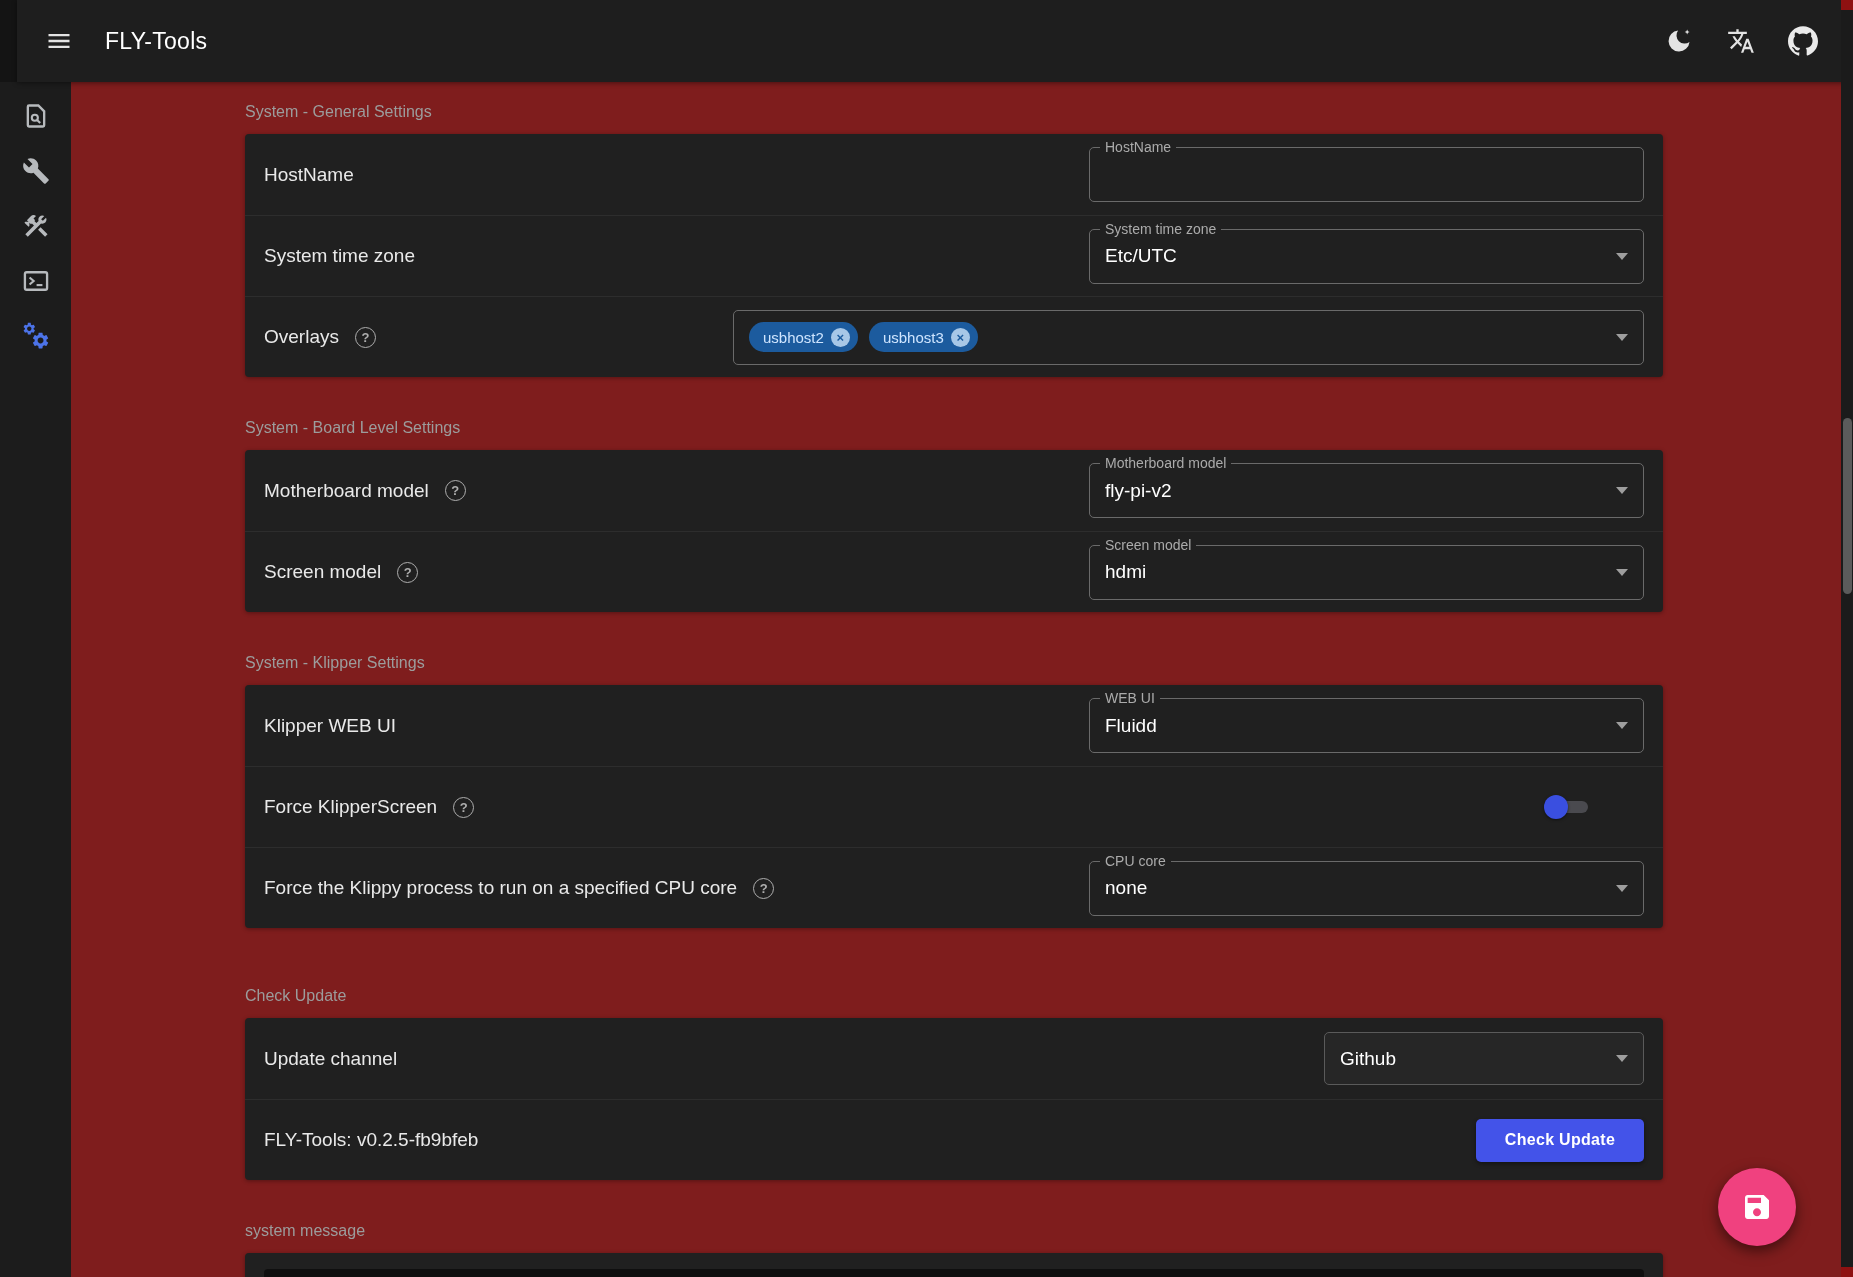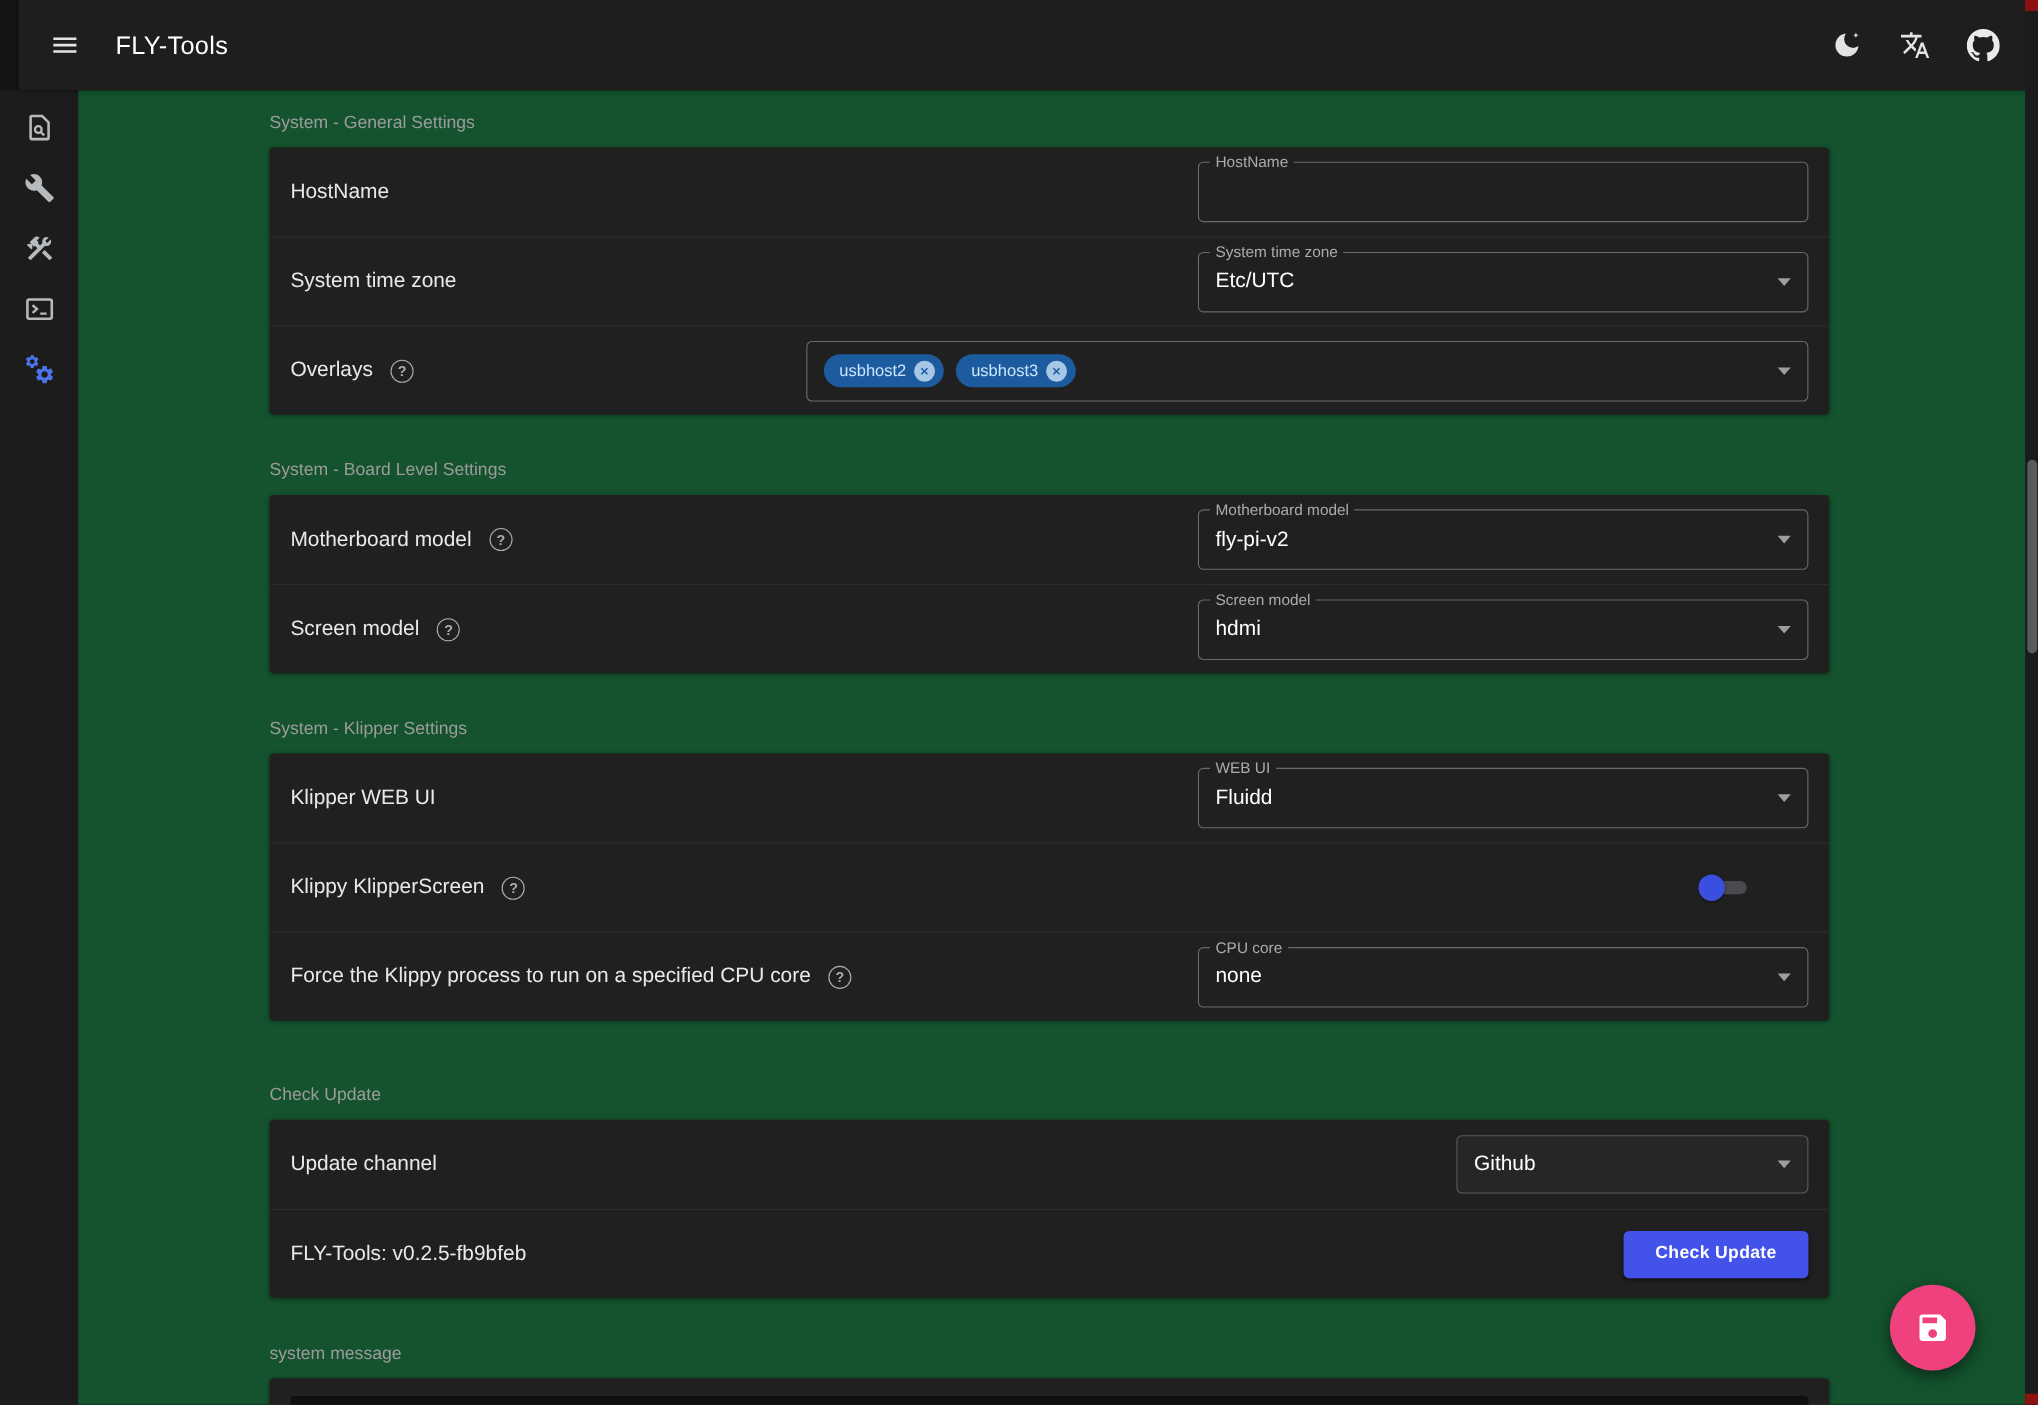--- a/index.html
+++ b/index.html
@@ -31,21 +31,21 @@
     background:#1c1c1c; display:flex; flex-direction:column;
     align-items:center; padding-top:6px; z-index:4;
   }
   .side-item {
     width:71px; height:55px; display:flex; align-items:center;
     justify-content:center; cursor:pointer; background:transparent; border:none;
   }
   
   .content {
     position:absolute; left:71px; top:82px; right:0; bottom:0;
-    background:#14532d; padding:19px 0 0 174px; overflow:hidden;
+    background:#7f1d1d; padding:19px 0 0 174px; overflow:hidden;
   }
   .section-title {
     width:1418px; font-size:16px; line-height:21px; color:#9c9c9c;
     margin:40px 0 12px 0;
   }
   .section-title.first { margin-top:0; }
   .section-title.big-gap { margin-top:57px; }
   .card {
     width:1418px; background:#202020; border-radius:4px;
     box-shadow:0 1px 4px rgba(0,0,0,.35);
@@ -284,21 +284,21 @@
       <div class="row-control">
         <div class="qfield w555">
           <span class="flabel">WEB UI</span>
           <span class="qvalue">Fluidd</span>
           <span class="caret"></span>
         </div>
       </div>
     </div>
     <div class="row">
       <div class="row-label">
-        <span>Klippy KlipperScreen</span>
+        <span>Force KlipperScreen</span>
         <span class="help">?</span>
       </div>
       <div class="row-control">
         <div class="toggle">
           <div class="toggle-track"></div>
           <div class="toggle-thumb"></div>
         </div>
       </div>
     </div>
     <div class="row">

